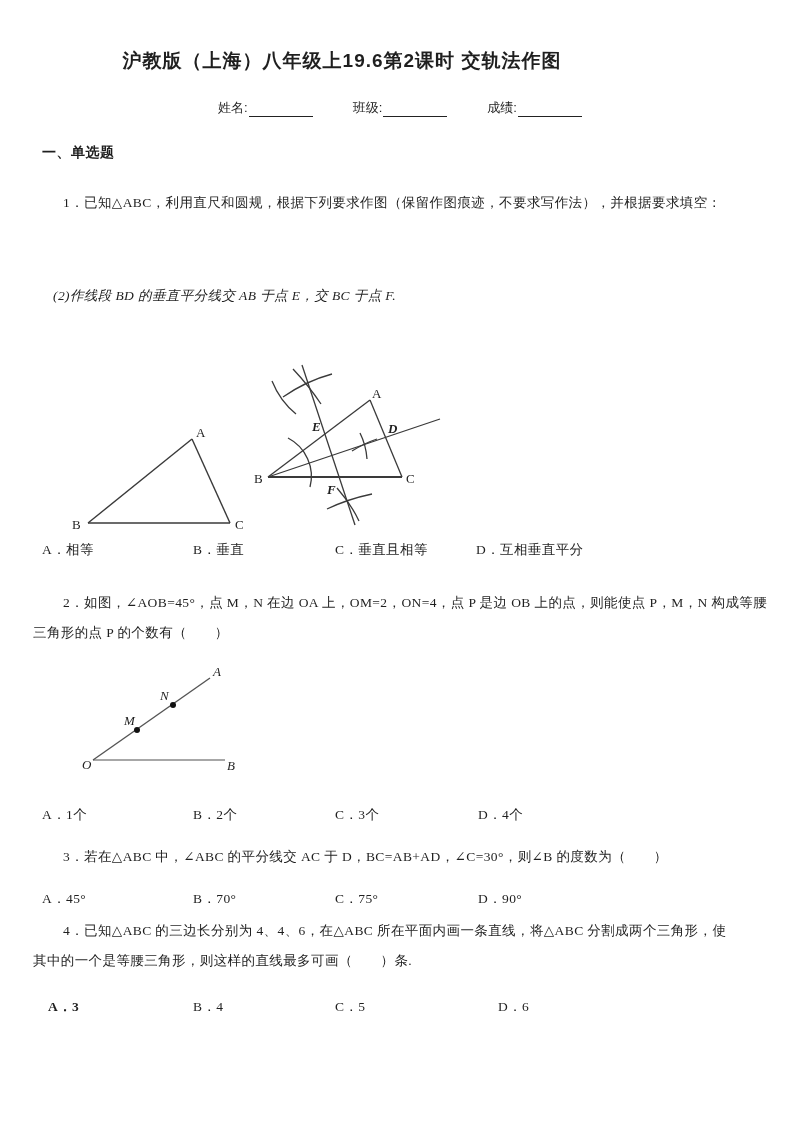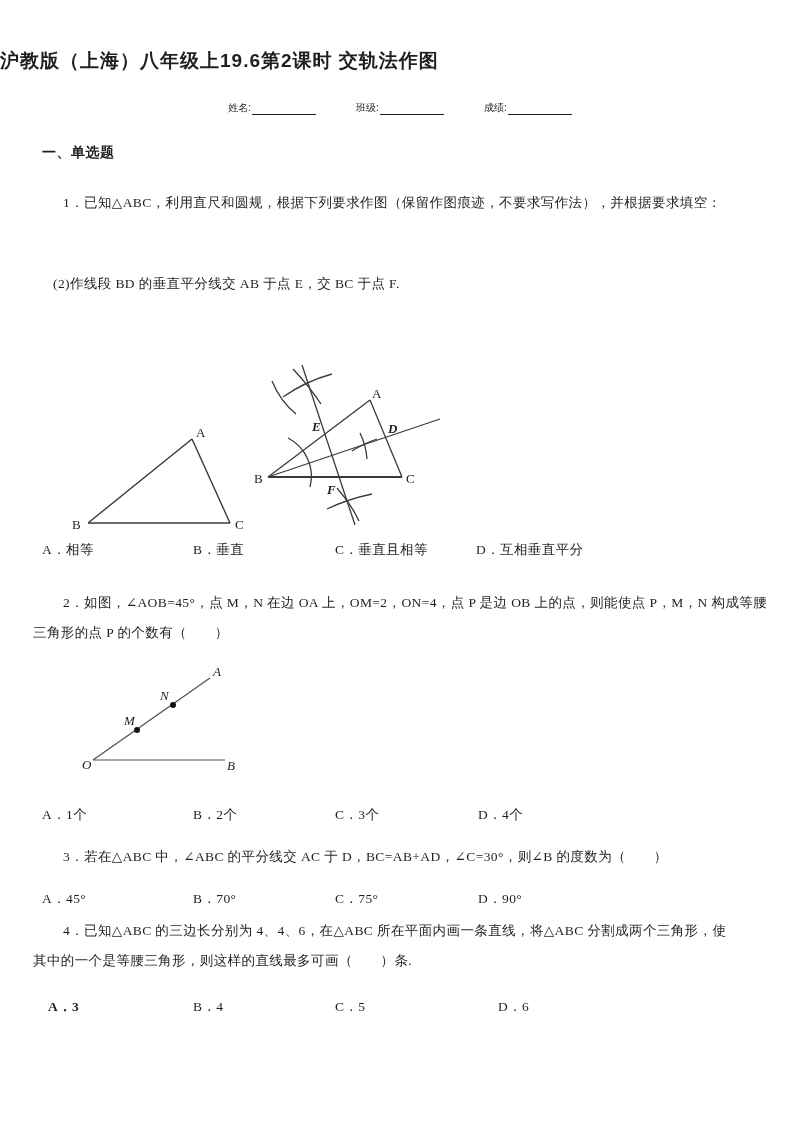--- a/index.html
+++ b/index.html
@@ -3,29 +3,29 @@
 <meta charset="utf-8">
 <style>
   html,body { margin:0; padding:0; background:#e8e8e8; }
   .page {
     position:relative; width:800px; height:1132px; margin:0 auto;
     background:#ffffff; overflow:hidden;
     font-family:"Liberation Serif","DejaVu Serif",serif;
     color:#1f1f1f;
   }
   .doc-title {
-    position:absolute; top:48px; left:0; width:684px; 
+    position:absolute; top:48px; left:0; width:684px; text-align:center;
     font-family:"Liberation Sans","DejaVu Sans",sans-serif;
     font-size:19px; font-weight:bold; letter-spacing:1px;
   }
   .meta-row {
     position:absolute; top:99px; left:0; width:800px;
     display:flex; justify-content:center; gap:40px;
     font-family:"Liberation Sans","DejaVu Sans",sans-serif;
-    font-size:10px;
+    font-size:13px;
   }
   .meta-item { display:flex; align-items:flex-end; }
   .blank-line {
     display:inline-block; width:64px; height:15px;
     border-bottom:1.5px solid #222; margin-left:1px;
   }
   .section-h {
     position:absolute; left:42px; top:144px;
     font-family:"Liberation Sans","DejaVu Sans",sans-serif;
     font-size:14px; font-weight:bold; letter-spacing:0.5px;
@@ -65,21 +65,21 @@
     </div>
     <div class="meta-item">
       <span>成绩:</span>
       <span class="blank-line"></span>
     </div>
   </div>
 
   <div class="section-h">一、单选题</div>
 
   <div class="tline" style="left:63px; top:194px;">1．已知△ABC，利用直尺和圆规，根据下列要求作图（保留作图痕迹，不要求写作法），并根据要求填空：</div>
-  <div class="tline" style="left:53px; top:275px;">(2)作线段 BD 的垂直平分线交 AB 于点 E，交 BC 于点 F.</div>
+  <div class="tline" style="left:53px; top:287px;font-style:italic;">(2)作线段 BD 的垂直平分线交 AB 于点 E，交 BC 于点 F.</div>
 
   <svg class="fig" style="left:60px; top:360px;" width="400" height="180" viewBox="60 360 400 180">
 
     <g stroke="#3a3a3a" stroke-width="1.4" fill="none">
       <path d="M 88 523 L 192 439"></path>
       <path d="M 192 439 L 230 523"></path>
       <path d="M 88 523 L 230 523"></path>
     </g>
     <text x="196" y="437">A</text>
     <text x="72" y="529">B</text>

